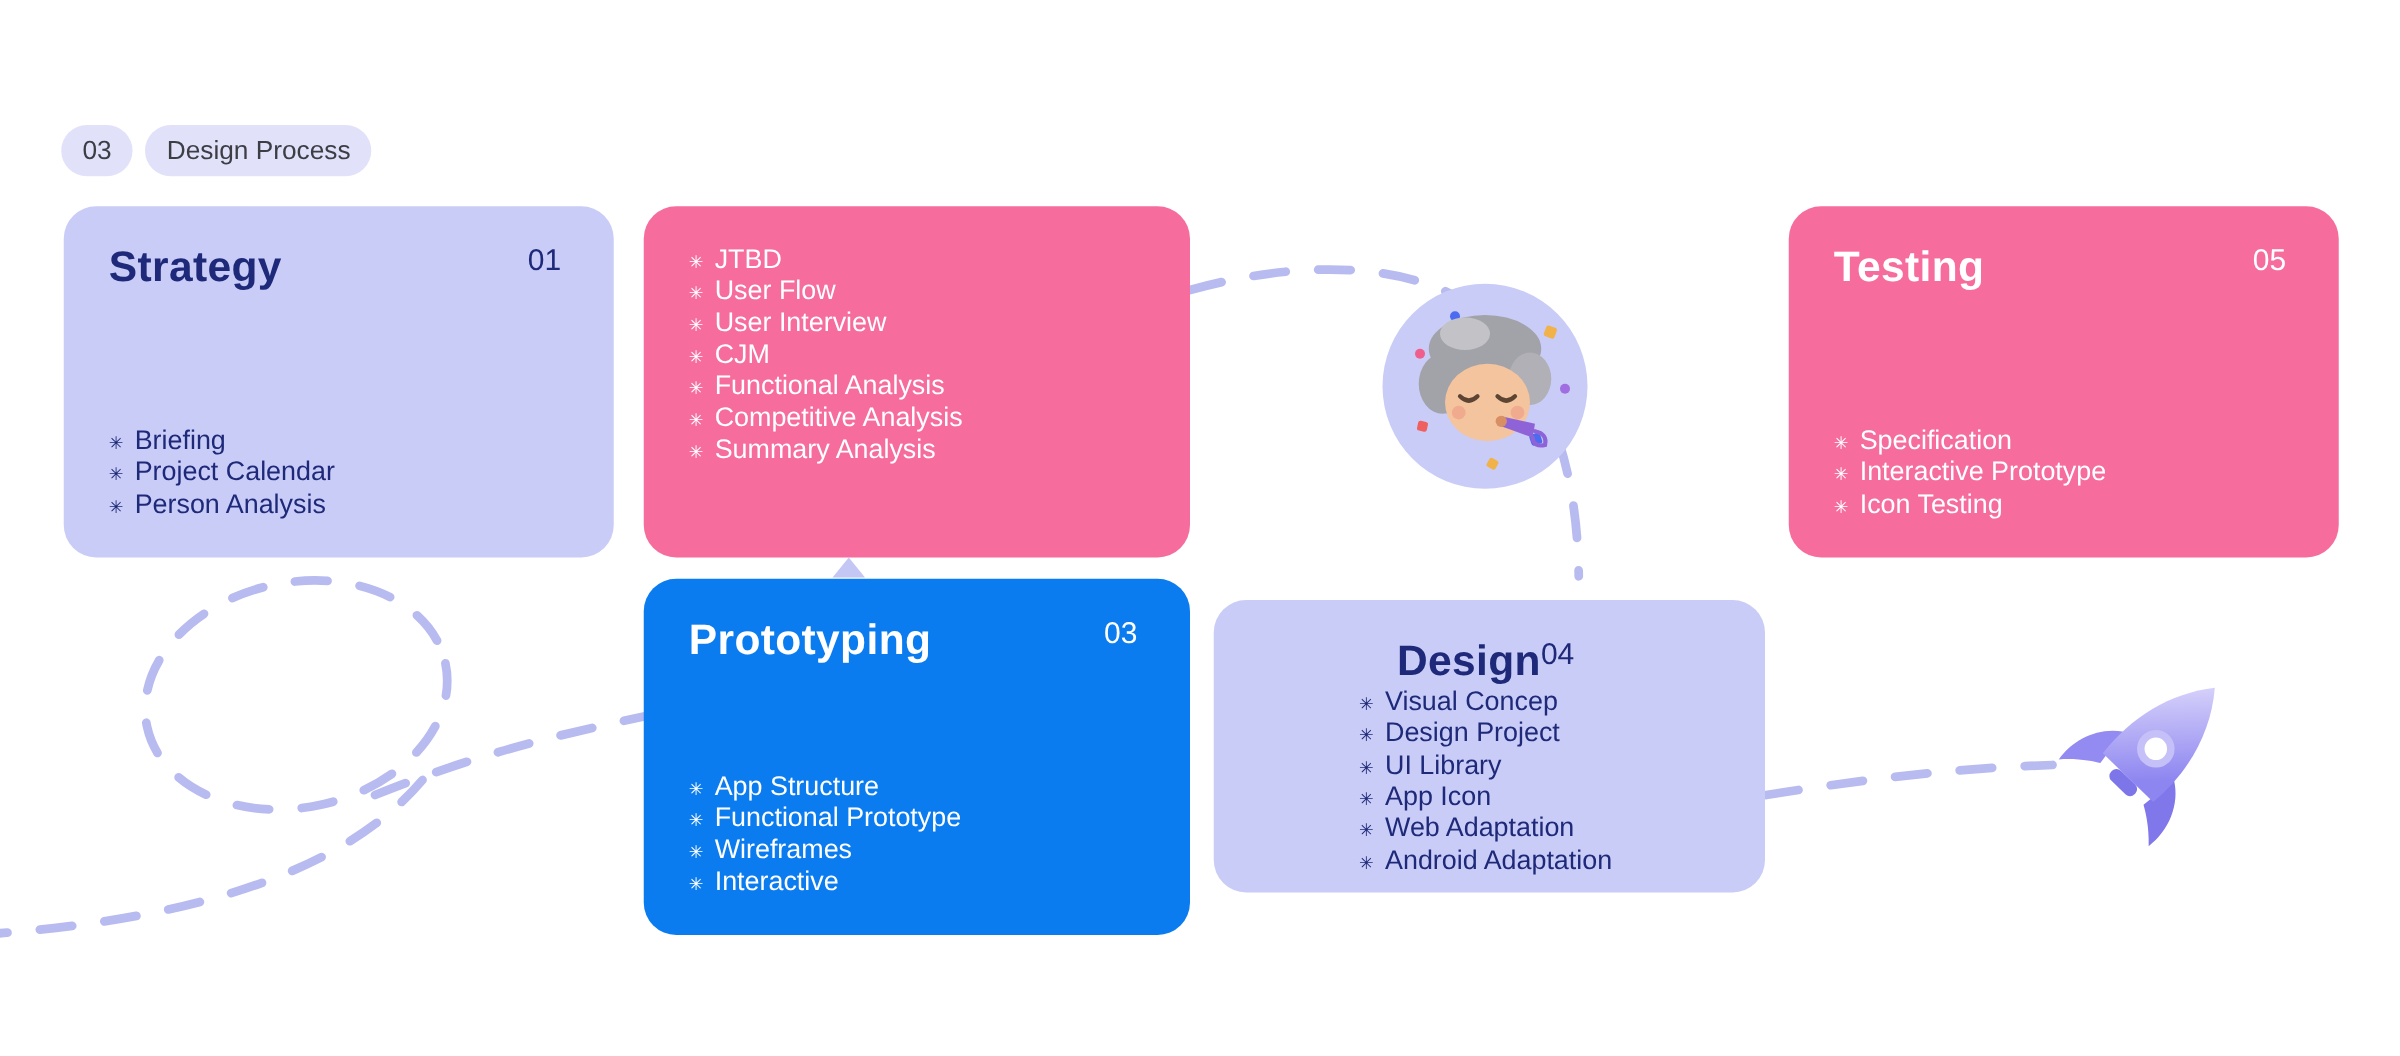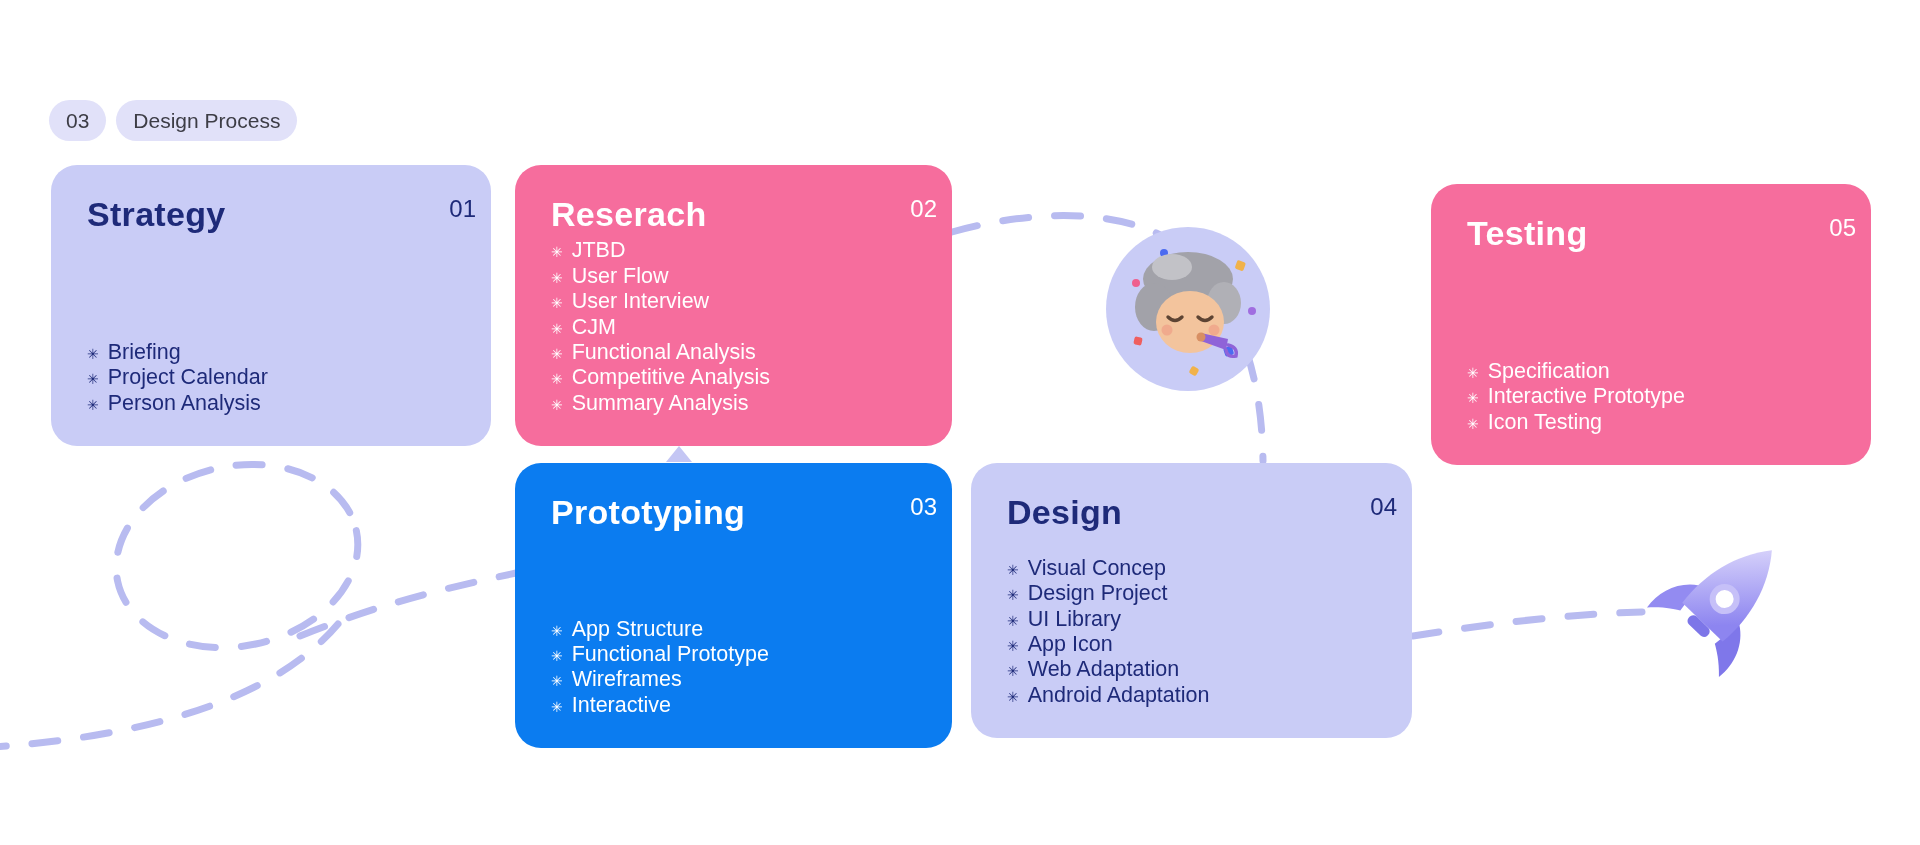--- a/index.html
+++ b/index.html
@@ -13,21 +13,21 @@
   
   .badges { position:absolute; left:49px; top:100px; display:flex; gap:10px; z-index:4; }
   .pill {
     background:#e1e1f9; color:#3d3d46; border-radius:22px;
     padding:8px 17px; font-size:21px; line-height:1.2; white-space:nowrap;
   }
 
   
   .card {
     position:absolute; z-index:2; box-sizing:border-box;
-    border-radius:26px; padding:30px 15px 30px 36px;
+    border-radius:26px; padding:30px 42px 30px 36px;
     display:flex; flex-direction:column; justify-content:space-between;
   }
   .card.lavender { background:#c9ccf6; color:#1e2a79; }
   .card.pink     { background:#f66d9d; color:#ffffff; }
   .card.blue     { background:#0b7cf0; color:#ffffff;gap:30px; }
   .card-head { display:flex; justify-content:space-between; align-items:flex-start; }
   .card-title { margin:0; font-size:34px; font-weight:bold; letter-spacing:0.3px; }
   .card-num   { font-size:24px; font-weight:normal; }
   ul.items { list-style:none; margin:0; padding:0; font-size:21.5px; line-height:1.18; }
   ul.items li { display:flex; align-items:baseline; gap:9px; }
@@ -90,24 +90,20 @@
           <span>Project Calendar</span>
         </li>
       <li>
           <span class="b">✳</span>
           <span>Person Analysis</span>
         </li>
     </ul>
   </section>
 
   <section class="card pink" style="left:515px; top:165px; width:437px; height:281px;">
-    <div class="card-head">
-      <h2 class="card-title">Reserach</h2>
-      <span class="card-num">02</span>
-    </div>
     <ul class="items">
       <li>
           <span class="b">✳</span>
           <span>JTBD</span>
         </li>
       <li>
           <span class="b">✳</span>
           <span>User Flow</span>
         </li>
       <li>
@@ -151,21 +147,21 @@
           <span class="b">✳</span>
           <span>Wireframes</span>
         </li>
       <li>
           <span class="b">✳</span>
           <span>Interactive</span>
         </li>
     </ul>
   </section>
 
-  <section class="card lavender" style="left:971px; top:463px; width:441px; height:275px;">
+  <section class="card lavender" style="left:971px; top:480px; width:441px; height:234px;align-items:center;">
     <div class="card-head">
       <h2 class="card-title">Design</h2>
       <span class="card-num">04</span>
     </div>
     <ul class="items">
       <li>
           <span class="b">✳</span>
           <span>Visual Concep</span>
         </li>
       <li>
@@ -184,21 +180,21 @@
           <span class="b">✳</span>
           <span>Web Adaptation</span>
         </li>
       <li>
           <span class="b">✳</span>
           <span>Android Adaptation</span>
         </li>
     </ul>
   </section>
 
-  <section class="card pink" style="left:1431px; top:165px; width:440px; height:281px;margin-top:19px;">
+  <section class="card pink" style="left:1431px; top:165px; width:440px; height:281px;">
     <div class="card-head">
       <h2 class="card-title">Testing</h2>
       <span class="card-num">05</span>
     </div>
     <ul class="items">
       <li>
           <span class="b">✳</span>
           <span>Specification</span>
         </li>
       <li>

